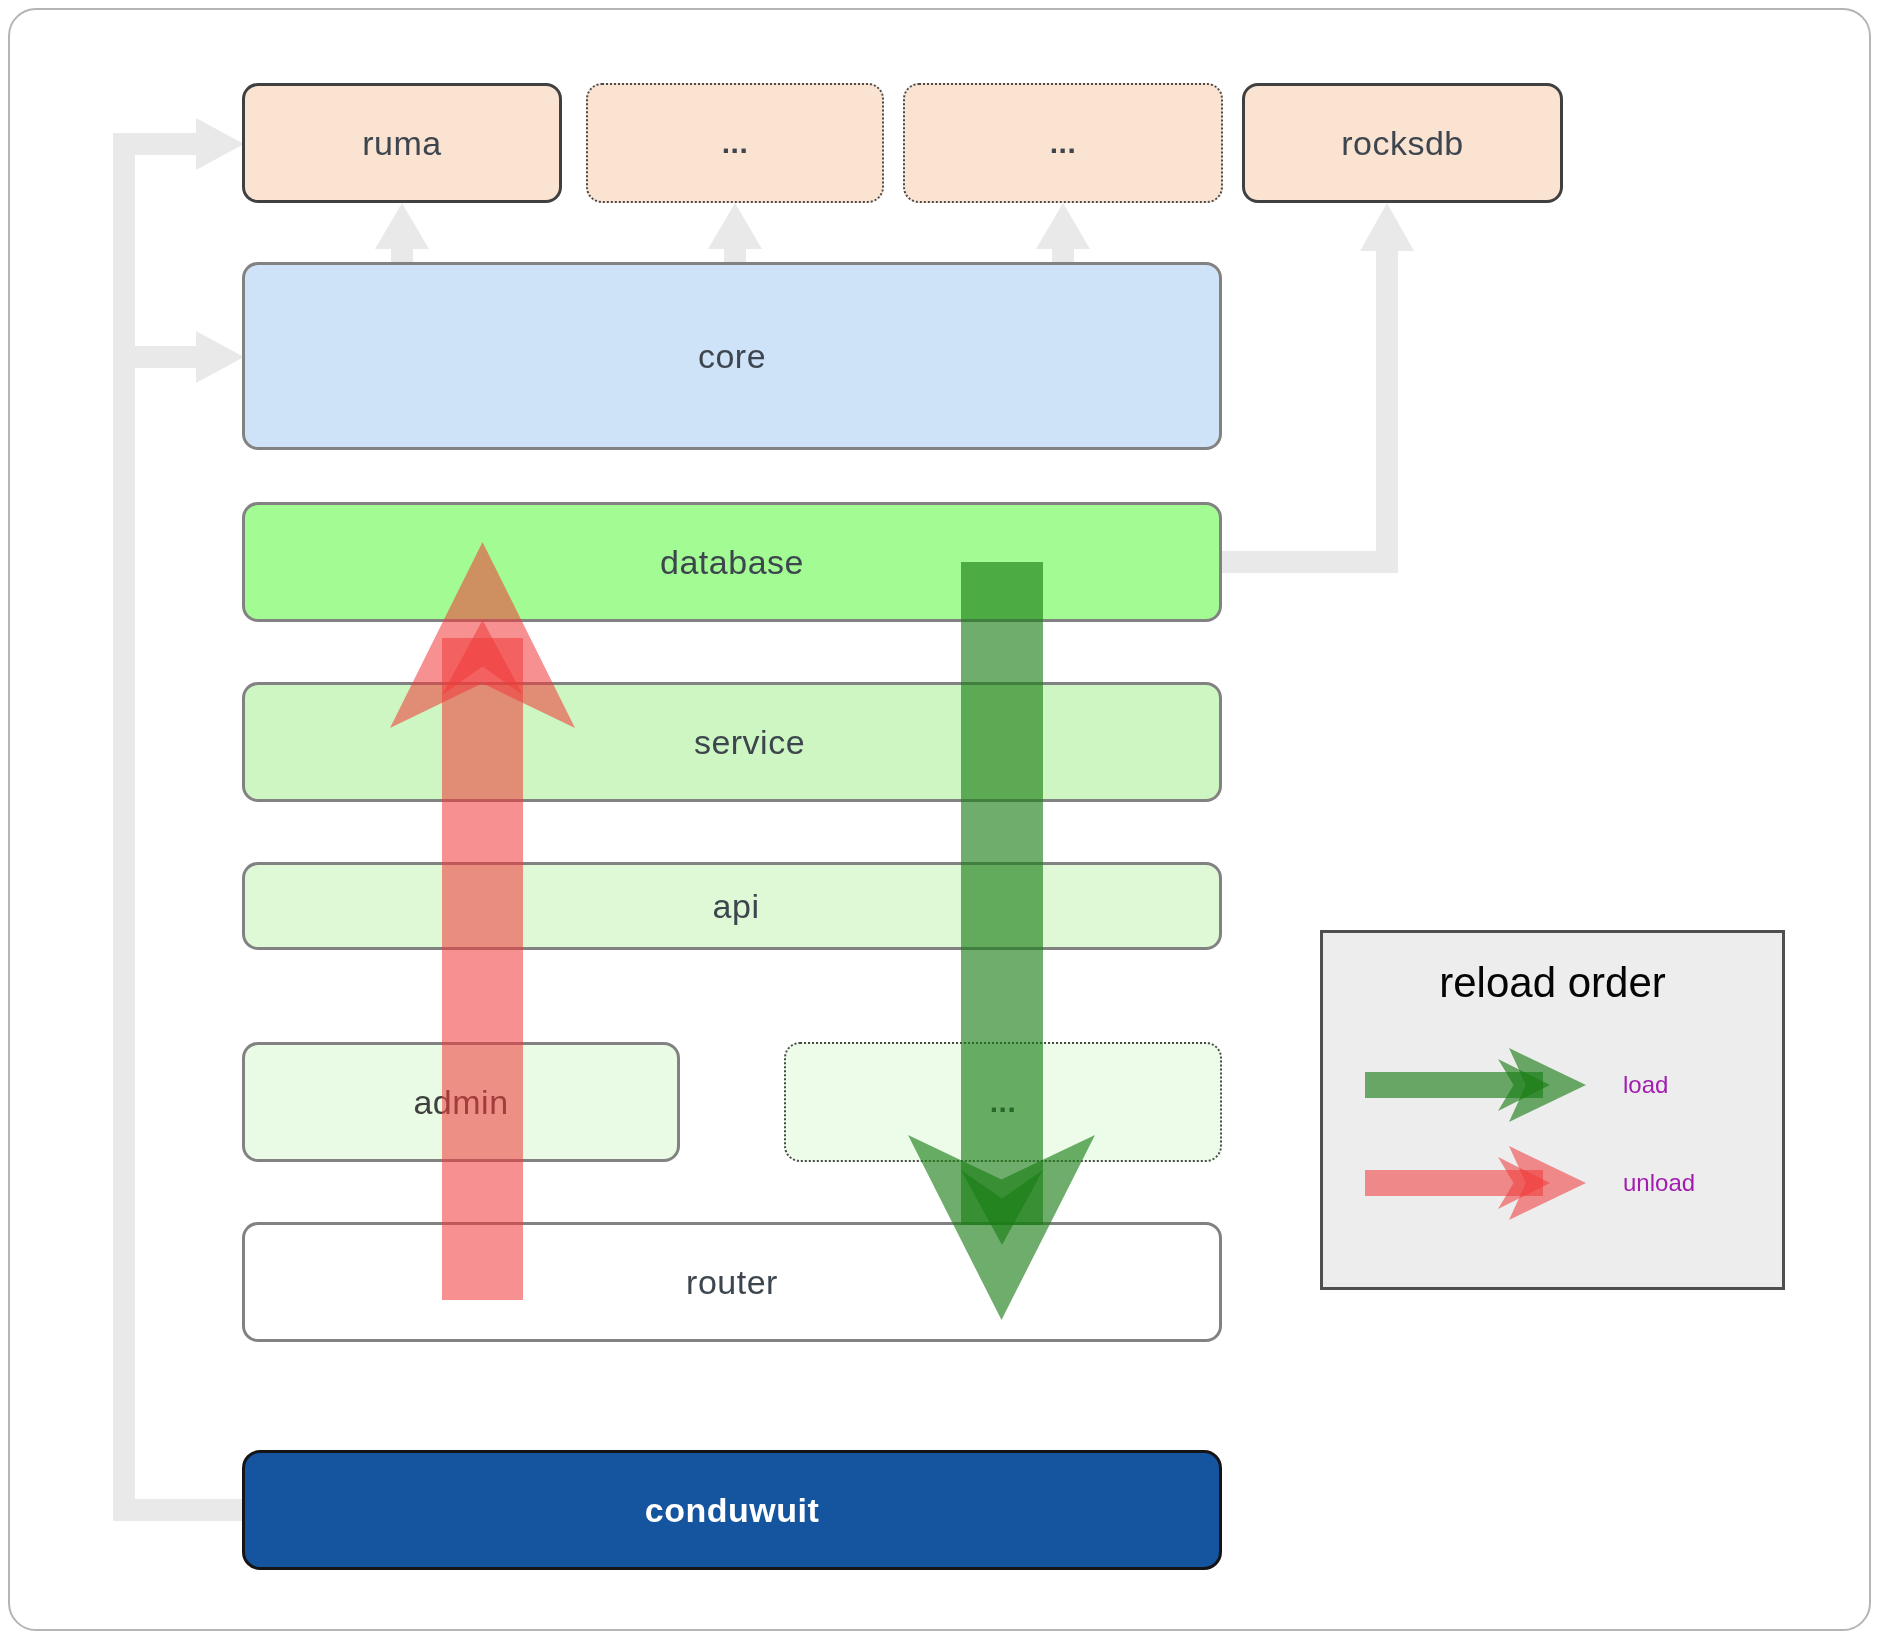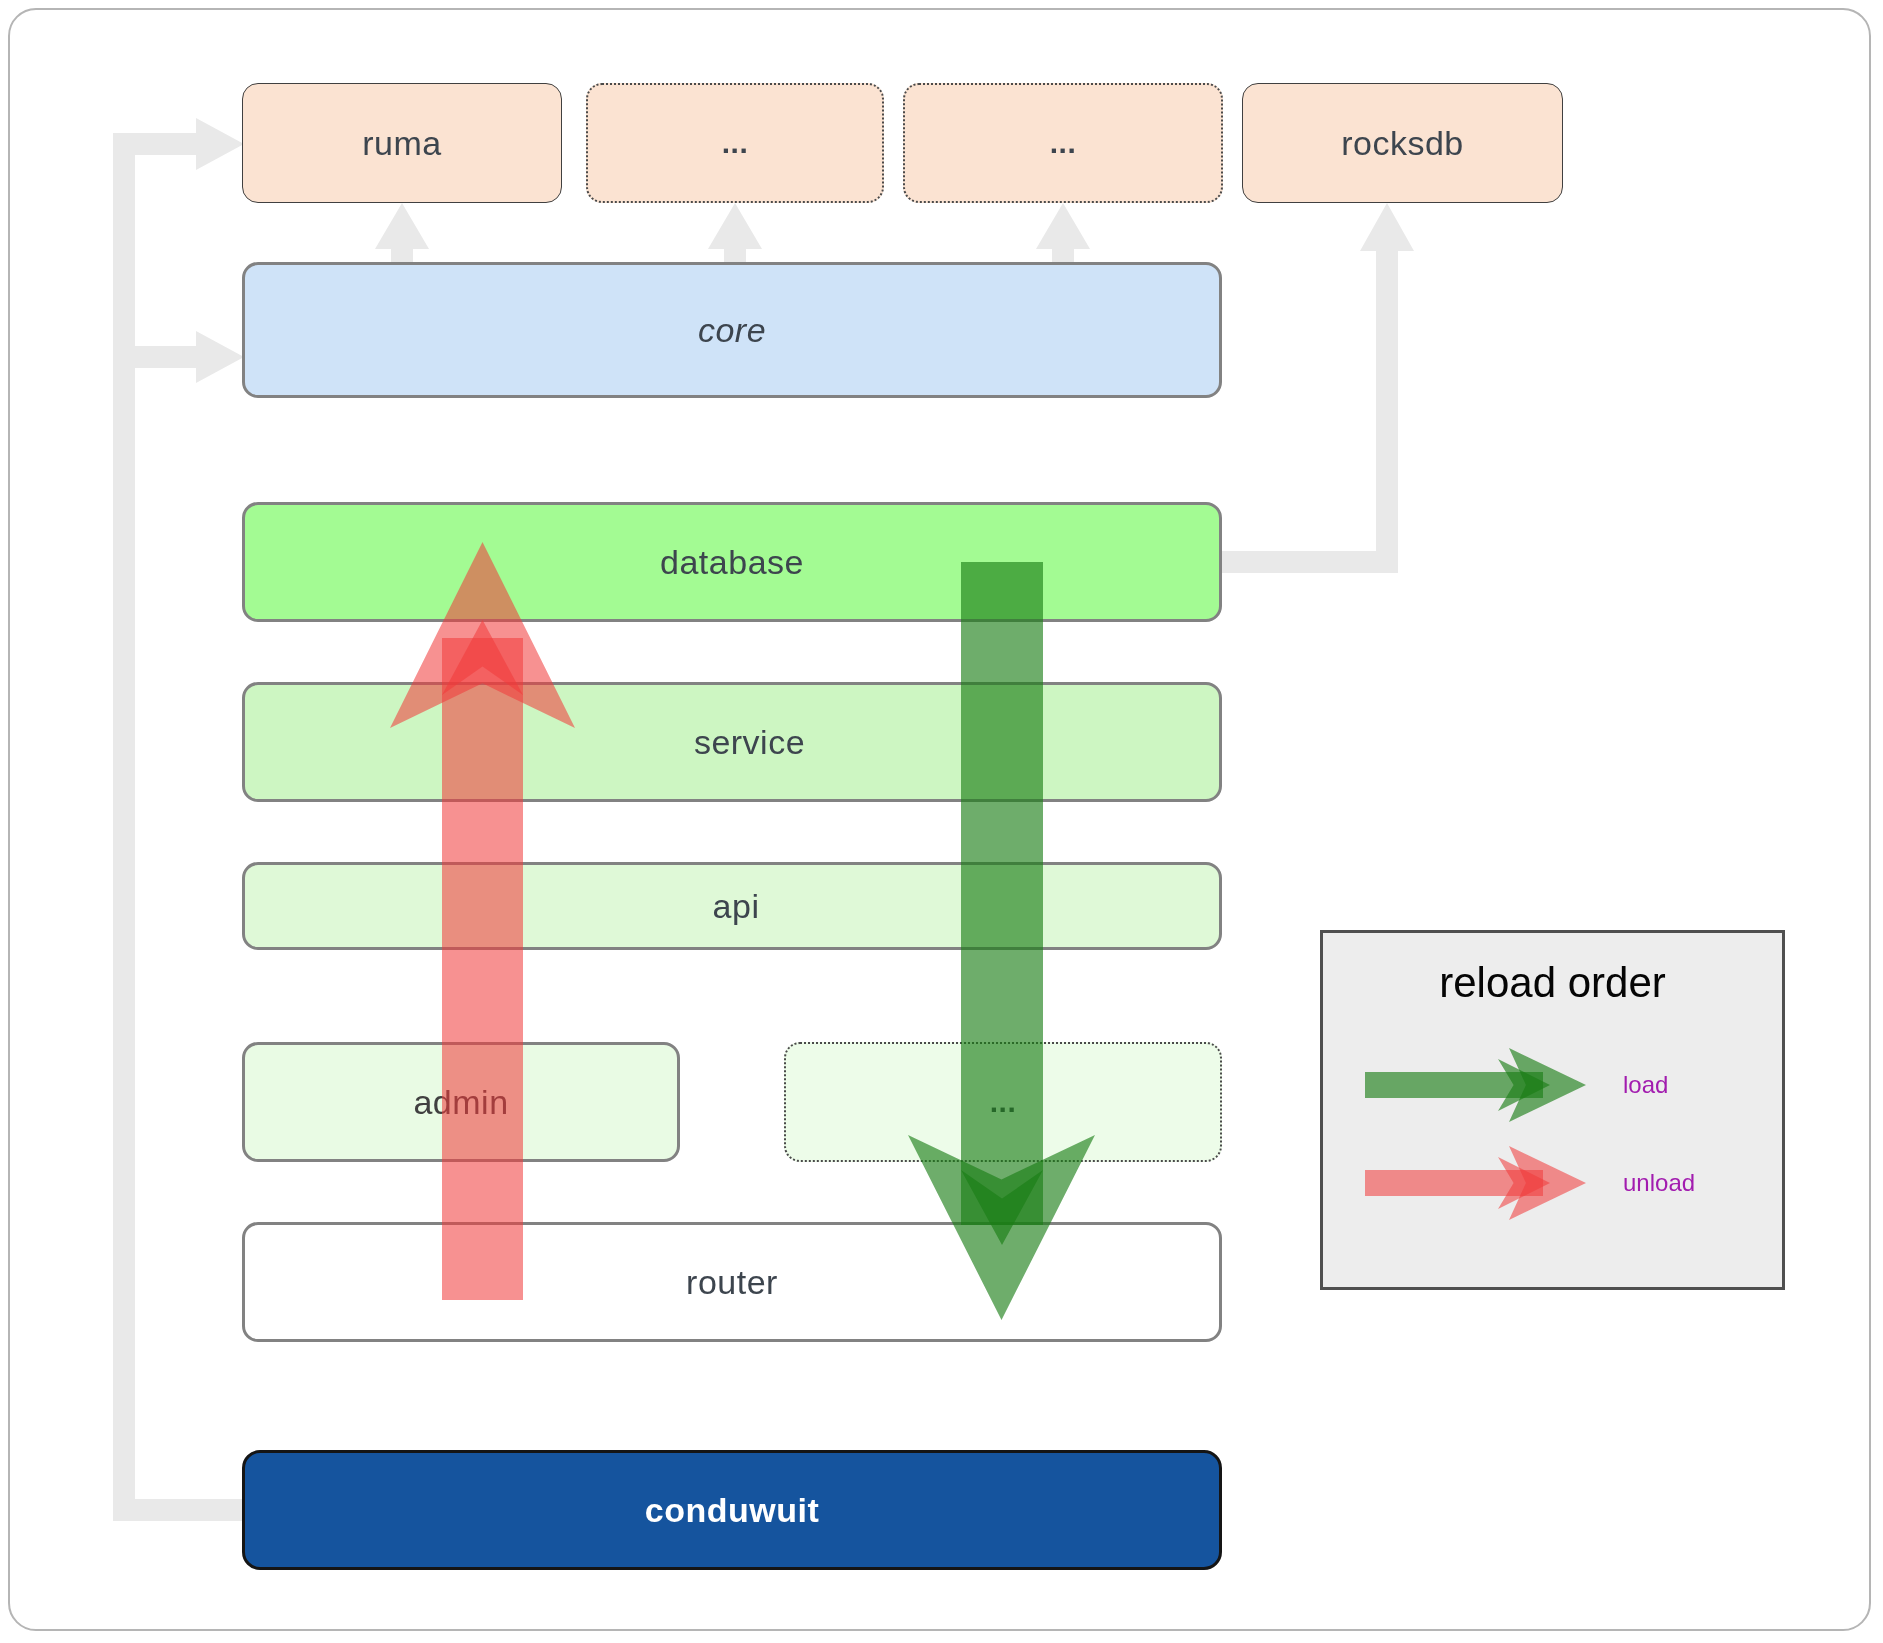--- a/index.html
+++ b/index.html
@@ -10,21 +10,21 @@
   .frame{
     position:absolute;left:8px;top:8px;width:1863px;height:1623px;
     border:2px solid #b5b5b5;border-radius:28px;box-sizing:border-box;
   }
   .box{
     position:absolute;display:flex;align-items:center;justify-content:center;
     box-sizing:border-box;border-radius:16px;
     font-size:34px;font-weight:500;color:#3d454e;letter-spacing:0.5px;
   }
   .peach{background:#fbe3d2;}
-  .solid-dark{border:1px solid #404040;}
+  .solid-dark{border:3px solid #404040;}
   .dotted{border:2px dotted #4a4a4a;}
   .gray-border{border:3px solid #828282;}
   .core{background:#cfe3f8;}
   .database{background:#a3fb93;}
   .service{background:#cdf6c2;}
   .api{background:#dff9d7;}
   .admin{background:#e9fbe4;color:#404040;}
   .admin-dots{background:#edfce9;}
   .router{background:#ffffff;}
   .conduwuit{background:#15549e;border:3px solid #151515;color:#ffffff;
@@ -91,21 +91,21 @@
   <div class="box peach dotted" style="left:586px;top:83px;width:298px;height:120px;">
     <span class="dots-label">...</span>
   </div>
   <div class="box peach dotted" style="left:903px;top:83px;width:320px;height:120px;">
     <span class="dots-label">...</span>
   </div>
   <div class="box peach solid-dark" style="left:1242px;top:83px;width:321px;height:120px;">
     <span>rocksdb</span>
   </div>
 
-  <div class="box core gray-border" style="left:242px;top:262px;width:980px;height:136px;font-style:italic;">
+  <div class="box core gray-border" style="left:242px;top:262px;width:980px;height:188px;">
     <span>core</span>
   </div>
 
   <div class="box database gray-border" style="left:242px;top:502px;width:980px;height:120px;justify-content:center;">
     <span>database</span>
   </div>
 
   <div class="box service gray-border" style="left:242px;top:682px;width:980px;height:120px;padding-left:35px;">
     <span>service</span>
   </div>

